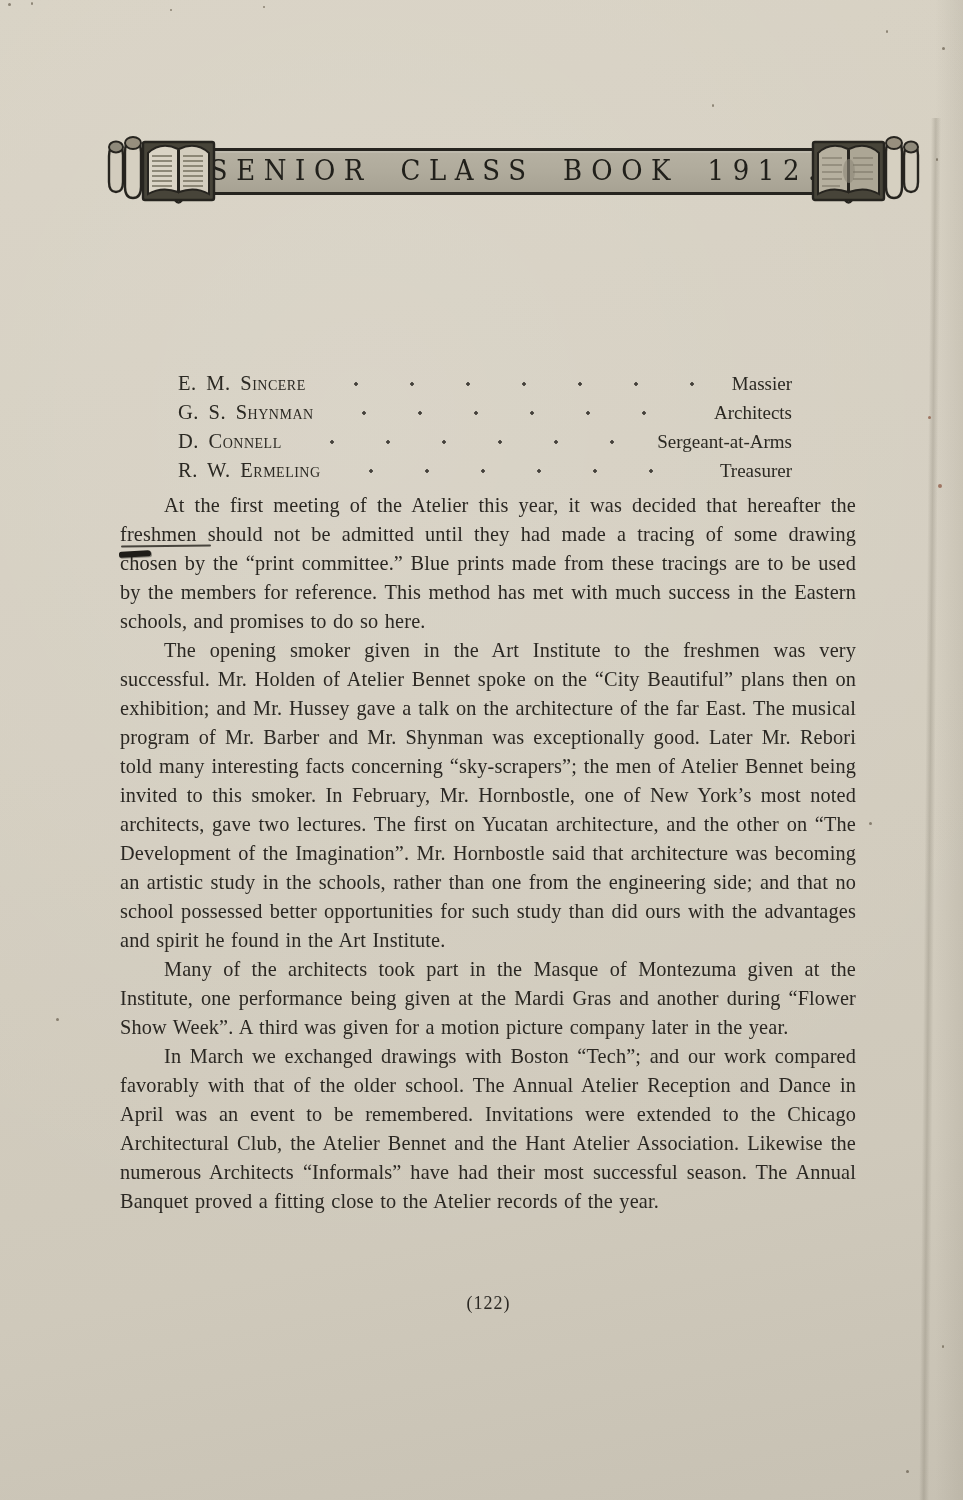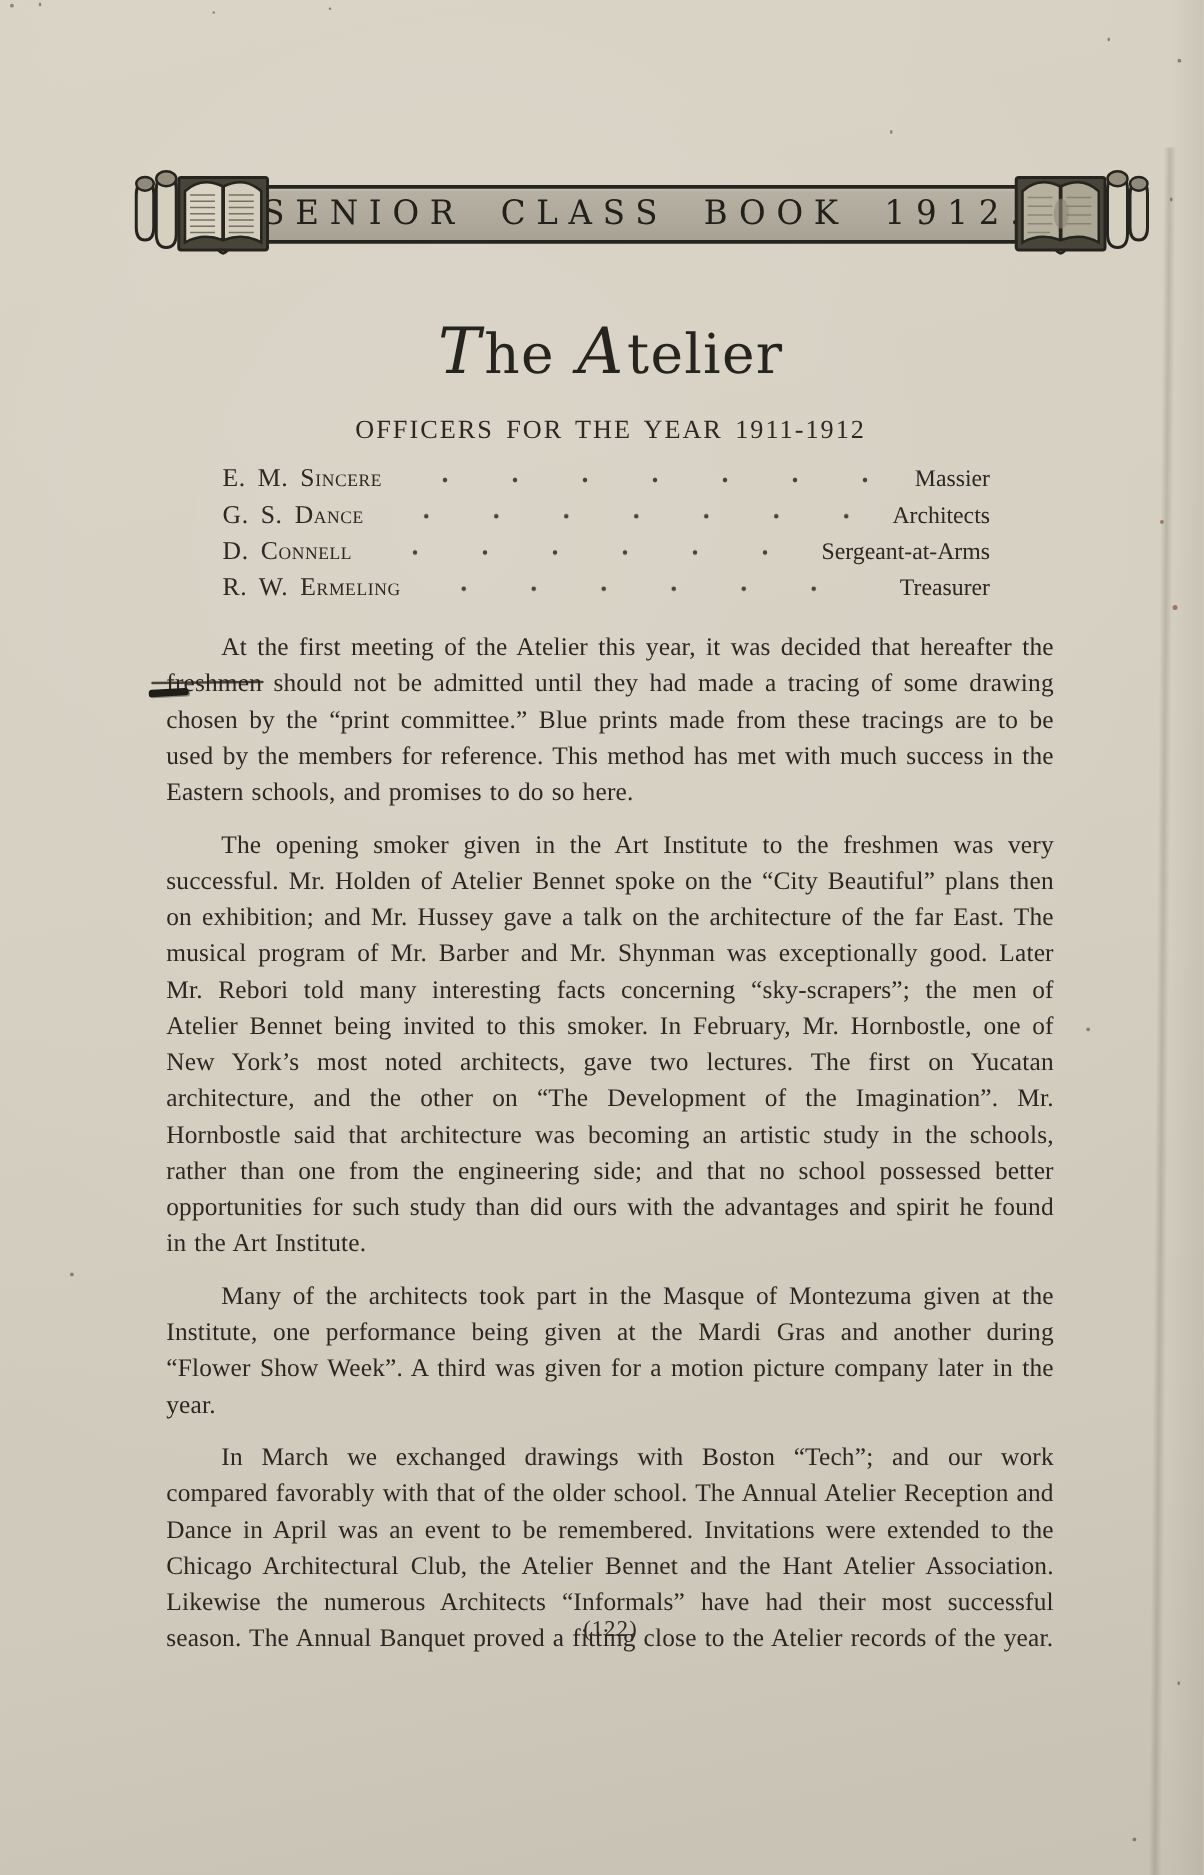--- a/index.html
+++ b/index.html
@@ -77,21 +77,21 @@
   .leader{
     flex:1;align-self:stretch;margin:0 16px 0 14px;
     background-image:radial-gradient(circle, rgba(43,40,35,0.85) 1.5px, rgba(0,0,0,0) 2.1px);
     background-size:56px 6px;background-repeat:repeat-x;
     background-position:8px calc(100% - 8px);
   }
   .officer-role{font-size:19px;color:#2b2923;white-space:nowrap;}
 
   .body-text{position:absolute;top:491px;left:0;width:736px;}
   .body-text p{
-    margin:13px;text-indent:44px;text-align:justify;
+    margin:0;text-indent:44px;text-align:justify;
     font-size:20.3px;line-height:29px;color:#2b2823;
     letter-spacing:0.15px;word-spacing:1.2px;
   }
 
   
   .pen-underline{
     position:absolute;left:121px;top:545px;width:90px;height:2px;
     background:rgba(35,32,26,0.8);transform:rotate(-0.6deg);border-radius:1px;
   }
   .pen-smudge{
@@ -168,32 +168,30 @@
 
       <path d="M83 9 q-8 1 -8 12 v35 q0 11 8 11 q8 0 8 -11 v-35 q0 -12 -8 -12 z" fill="#d6d0c1" stroke="#26241f" stroke-width="2.4"></path>
       <ellipse cx="83" cy="12" rx="8" ry="6" fill="#978f7e" stroke="#26241f" stroke-width="2"></ellipse>
       <path d="M100 14 q-7 1 -7 11 v26 q0 10 7 10 q7 0 7 -10 v-27 q0 -10 -7 -10 z" fill="#d2ccbd" stroke="#26241f" stroke-width="2.4"></path>
       <ellipse cx="100" cy="16" rx="7" ry="5.5" fill="#8f8a7b" stroke="#26241f" stroke-width="2"></ellipse>
     </svg>
   </header>
 
   <main class="main">
 
-    <h1 class="article-title"><span class="title-word">The</span><span class="title-gap"></span><span class="title-word">Atelier</span></h1>
-
-    <h2 class="subtitle">OFFICERS FOR THE YEAR 1911-1912</h2>
+
 
     <ul class="officers">
       <li class="officer-row">
         <span class="officer-name">E. M. Sincere</span>
         <span class="leader"></span>
         <span class="officer-role">Massier</span>
       </li>
       <li class="officer-row">
-        <span class="officer-name">G. S. Dance</span>
+        <span class="officer-name">G. S. Shynman</span>
         <span class="leader"></span>
         <span class="officer-role">Architects</span>
       </li>
       <li class="officer-row">
         <span class="officer-name">D. Connell</span>
         <span class="leader"></span>
         <span class="officer-role">Sergeant-at-Arms</span>
       </li>
       <li class="officer-row">
         <span class="officer-name">R. W. Ermeling</span>

